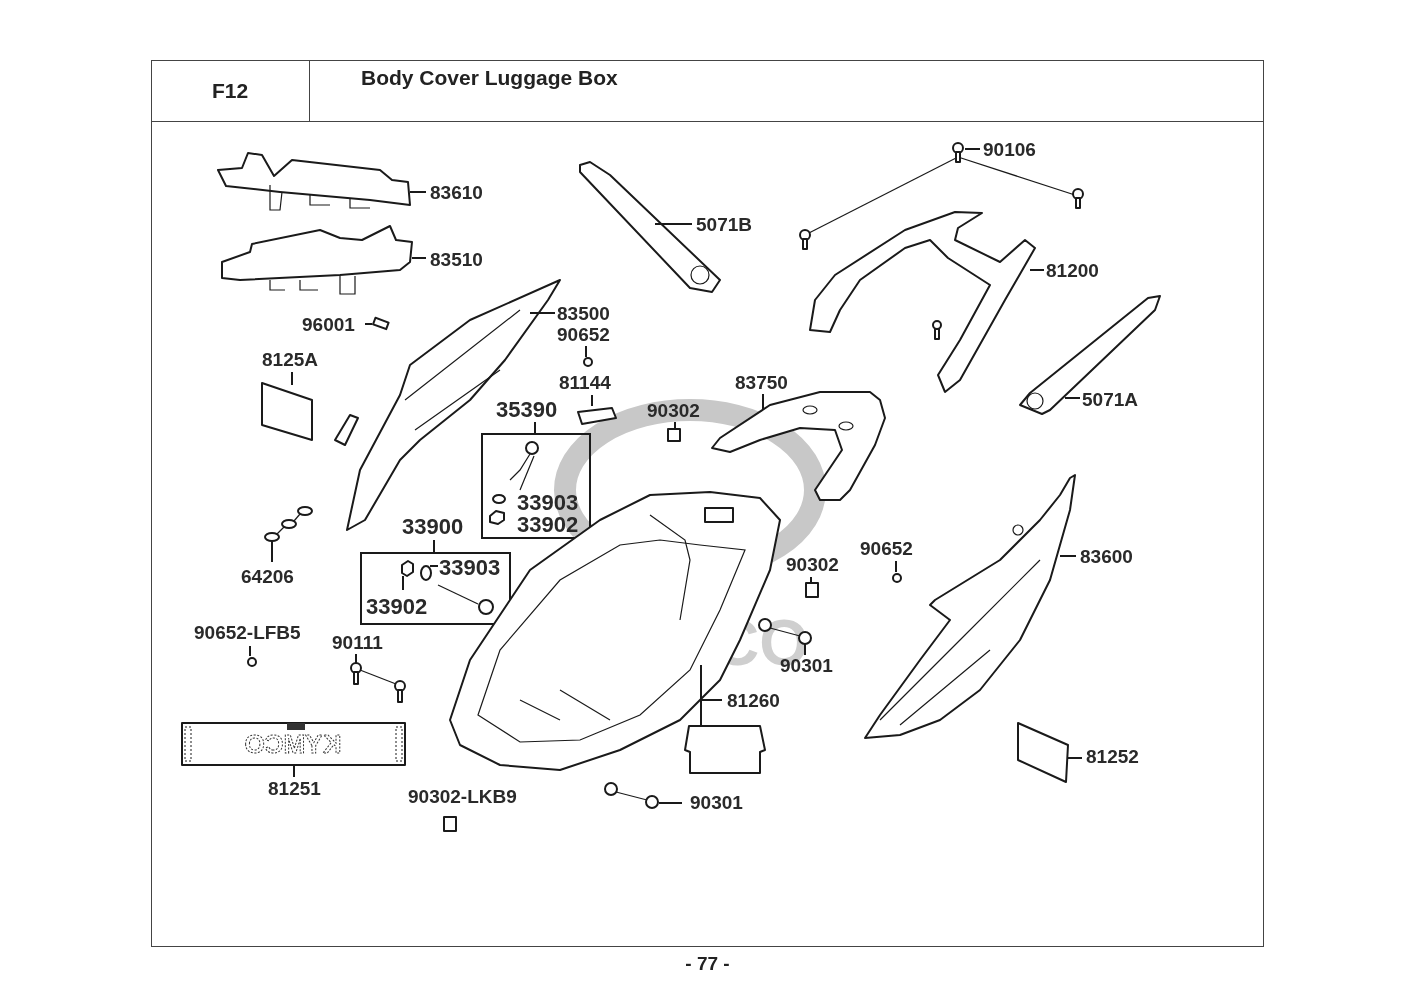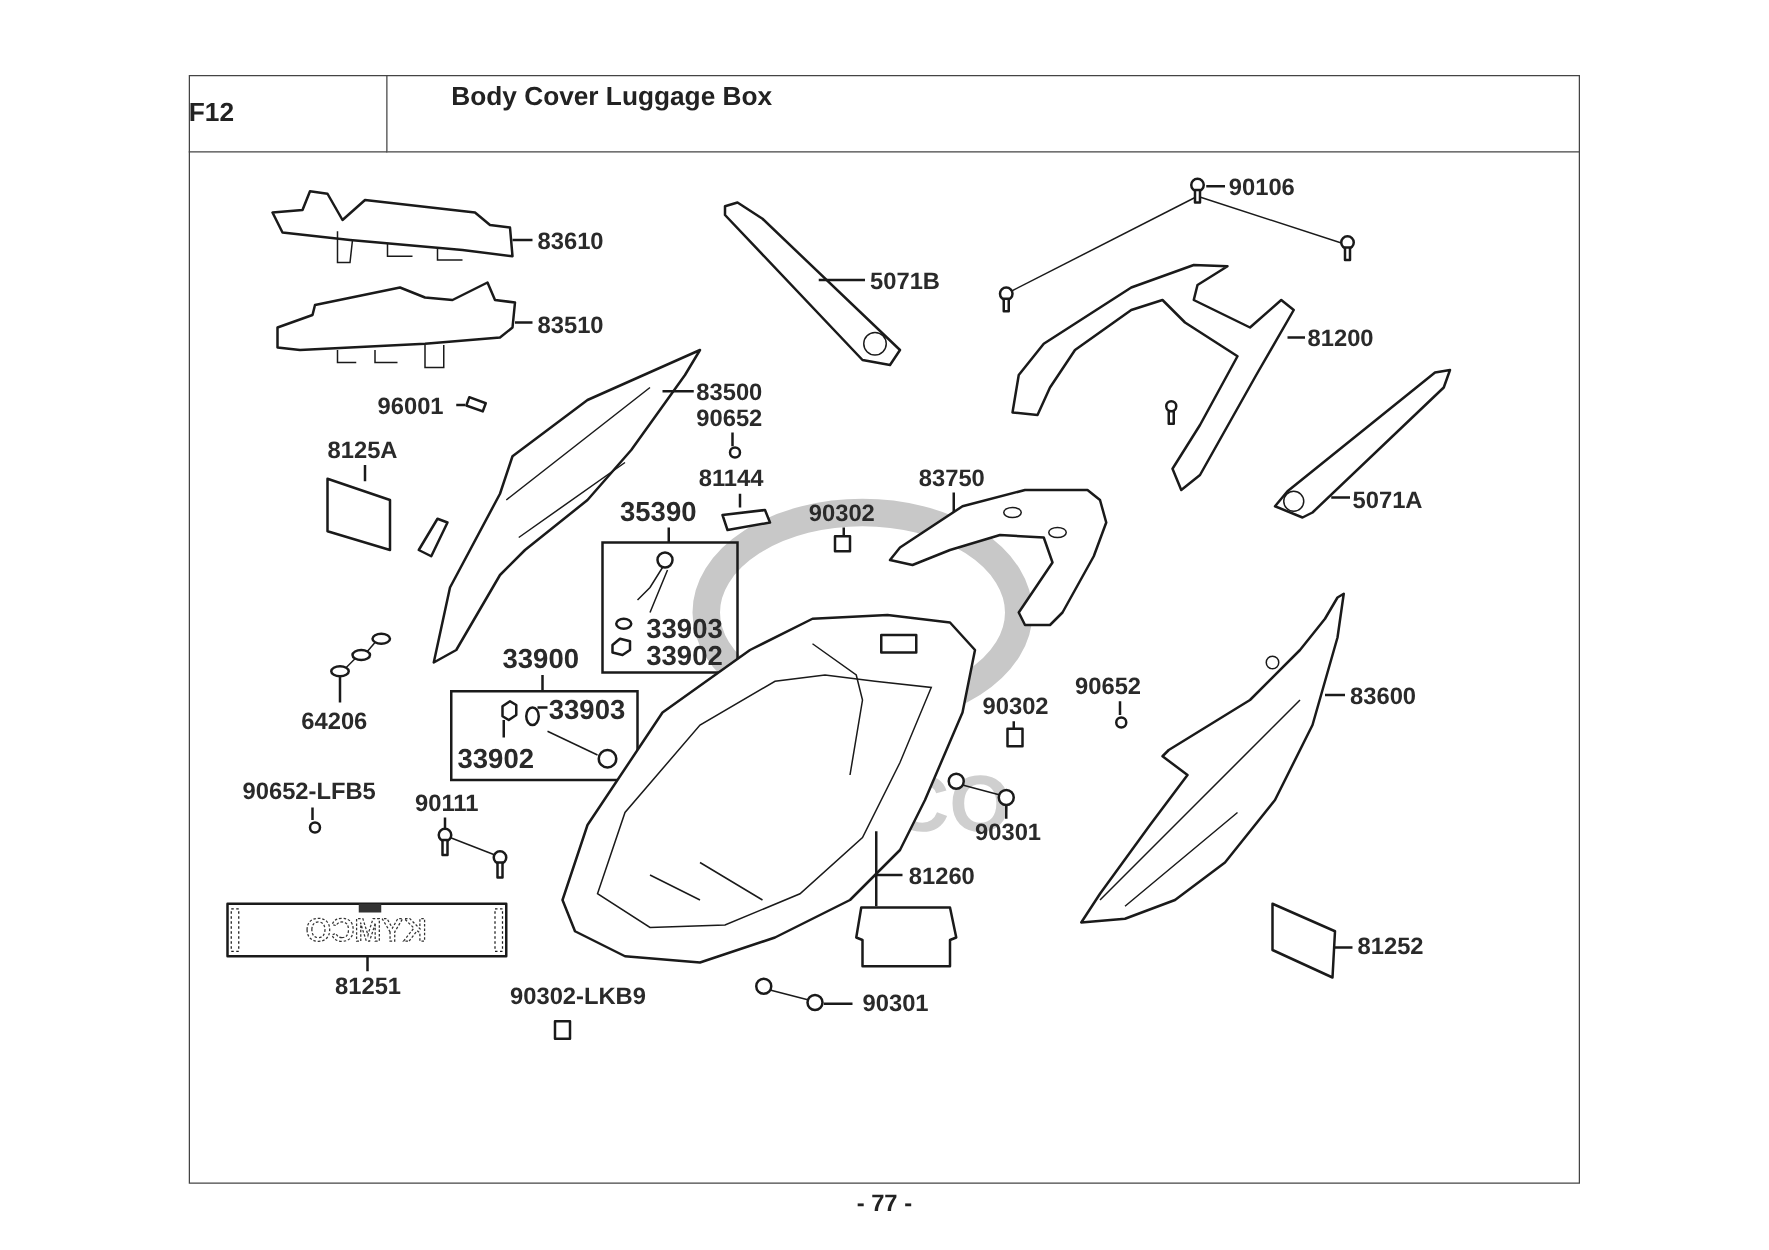--- a/index.html
+++ b/index.html
@@ -2,21 +2,21 @@
 <html><head>
 <meta charset="utf-8">
 <style>
   html, body { margin:0; padding:0; background:#ffffff; }
   body { width:1415px; height:1000px; position:relative; overflow:hidden;
          font-family:"Liberation Sans", sans-serif; color:#222; }
   .frame { position:absolute; left:151px; top:60px; width:1113px; height:887px;
            border:1px solid #444; box-sizing:border-box; }
   .hdr-code { position:absolute; left:151px; top:60px; width:159px; height:62px;
               border-right:1px solid #444; border-bottom:1px solid #444; box-sizing:border-box;
-              display:flex; align-items:center; justify-content:flex-start;
+              display:flex; align-items:center; justify-content:center;
               font-weight:bold; font-size:21px; }
   .hdr-title { position:absolute; left:361px; top:66px; font-weight:bold; font-size:21px; }
   .hdr-line { position:absolute; left:310px; top:121px; width:954px; height:1px; background:#444; }
   .page-no { position:absolute; left:0; width:1415px; top:953px; text-align:center;
              font-weight:bold; font-size:19px; }
   svg.diagram { position:absolute; left:0; top:0; }
   .lbl { font-family:"Liberation Sans", sans-serif; font-weight:bold; font-size:19px; fill:#2a2a2a; }
   .lbl-lg { font-size:22px; }
   .part { fill:#fff; stroke:#1a1a1a; stroke-width:2; stroke-linejoin:round; }
   .thin { fill:none; stroke:#1a1a1a; stroke-width:1.2; }

